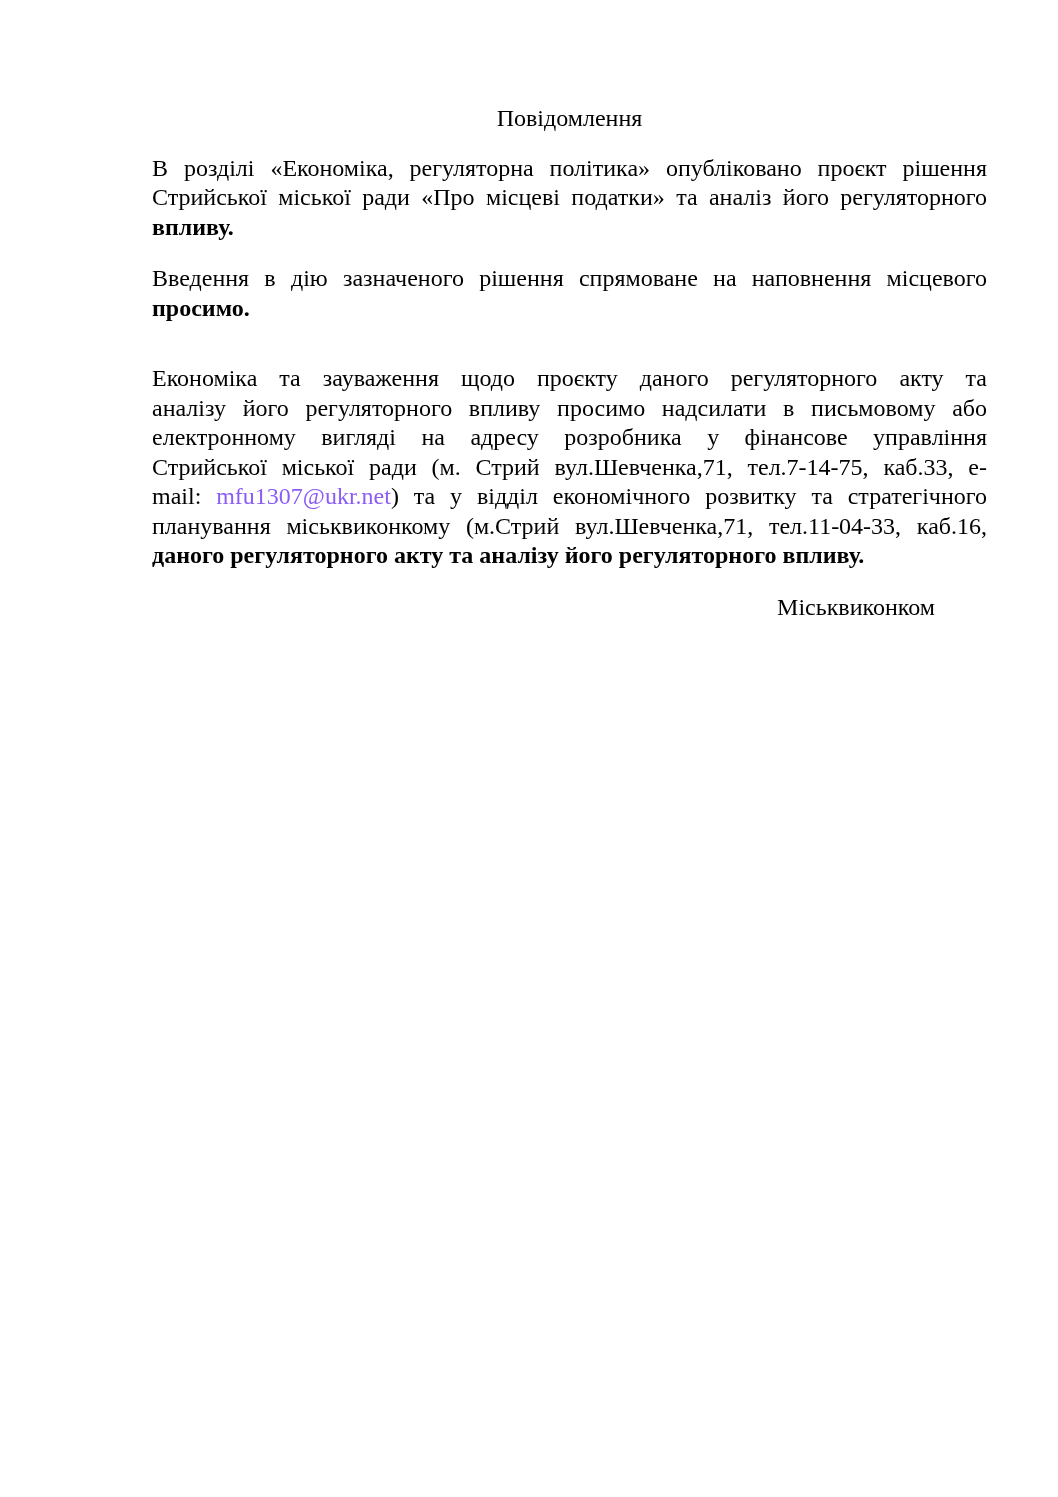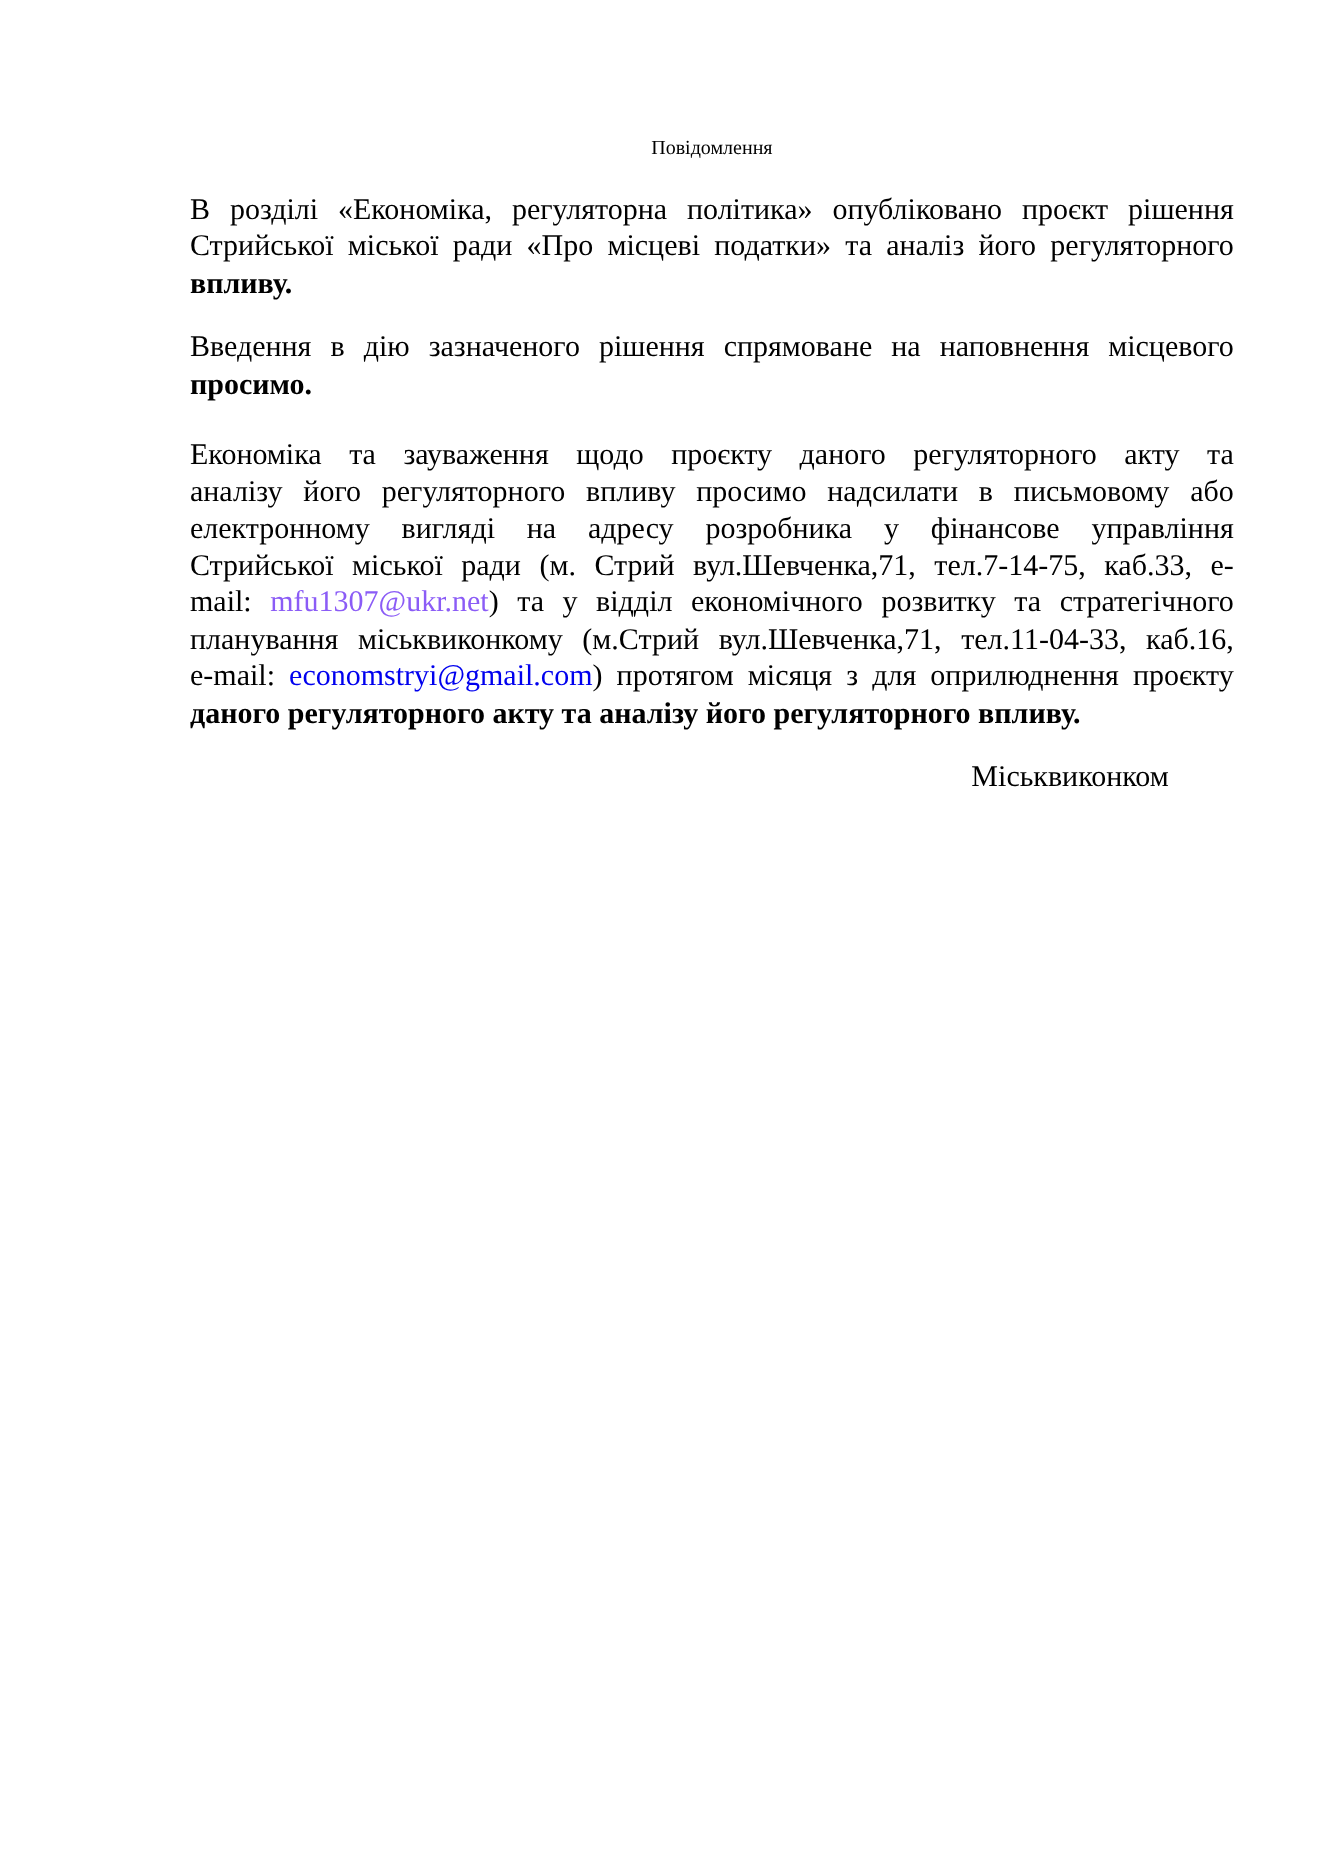--- a/index.html
+++ b/index.html
@@ -13,30 +13,30 @@
     color: #000000;
     font-family: "Liberation Serif", "DejaVu Serif", serif;
     font-size: 24px;
     line-height: 29.5px;
     overflow: hidden;
   }
   .doc {
     padding: 104px 71px 0 152px;
   }
   .title {
-    font-size: 16px;
+    font-size: 24px;
     font-weight: normal;
     text-align: center;
     margin: 0 0 20px 0;
   }
   .paragraph {
     margin: 0 0 22px 0;
   }
   .paragraph:nth-child(2) {
-    margin-bottom: 27px;
+    margin-bottom: 41px;
   }
   .line {
     text-align: justify;
     text-align-last: justify;
   }
   .line.last {
     text-align-last: left;
     font-weight: bold;
   }
   .link {
@@ -65,19 +65,18 @@
         <div class="line"><span>Введення в дію зазначеного рішення спрямоване на наповнення місцевого</span></div>
         <div class="line last"><span>просимо.</span></div>
       </div>
       <div class="paragraph">
         <div class="line"><span>Економіка та зауваження щодо проєкту даного регуляторного акту та</span></div>
         <div class="line"><span>аналізу його регуляторного впливу просимо надсилати в письмовому або</span></div>
         <div class="line"><span>електронному вигляді на адресу розробника у фінансове управління</span></div>
         <div class="line"><span>Стрийської міської ради (м. Стрий вул.Шевченка,71, тел.7-14-75, каб.33, е-</span></div>
         <div class="line"><span>mail: </span><a class="link" style="color: #8b5cf6;">mfu1307@ukr.net</a><span>) та у відділ економічного розвитку та стратегічного</span></div>
         <div class="line"><span>планування міськвиконкому (м.Стрий вул.Шевченка,71, тел.11-04-33, каб.16,</span></div>
-        <div class="line"><span>e-mail: </span><a class="link" style="color: rgb(0, 0, 238);">economstryi@gmail.com</a><span>) протягом місяця з для оприлюднення проєкту</span></div>
         <div class="line last"><span>даного регуляторного акту та аналізу його регуляторного впливу.</span></div>
       </div>
     </div>
 
   <p class="signature">Міськвиконком</p>
 </div>
 
 </body></html>

